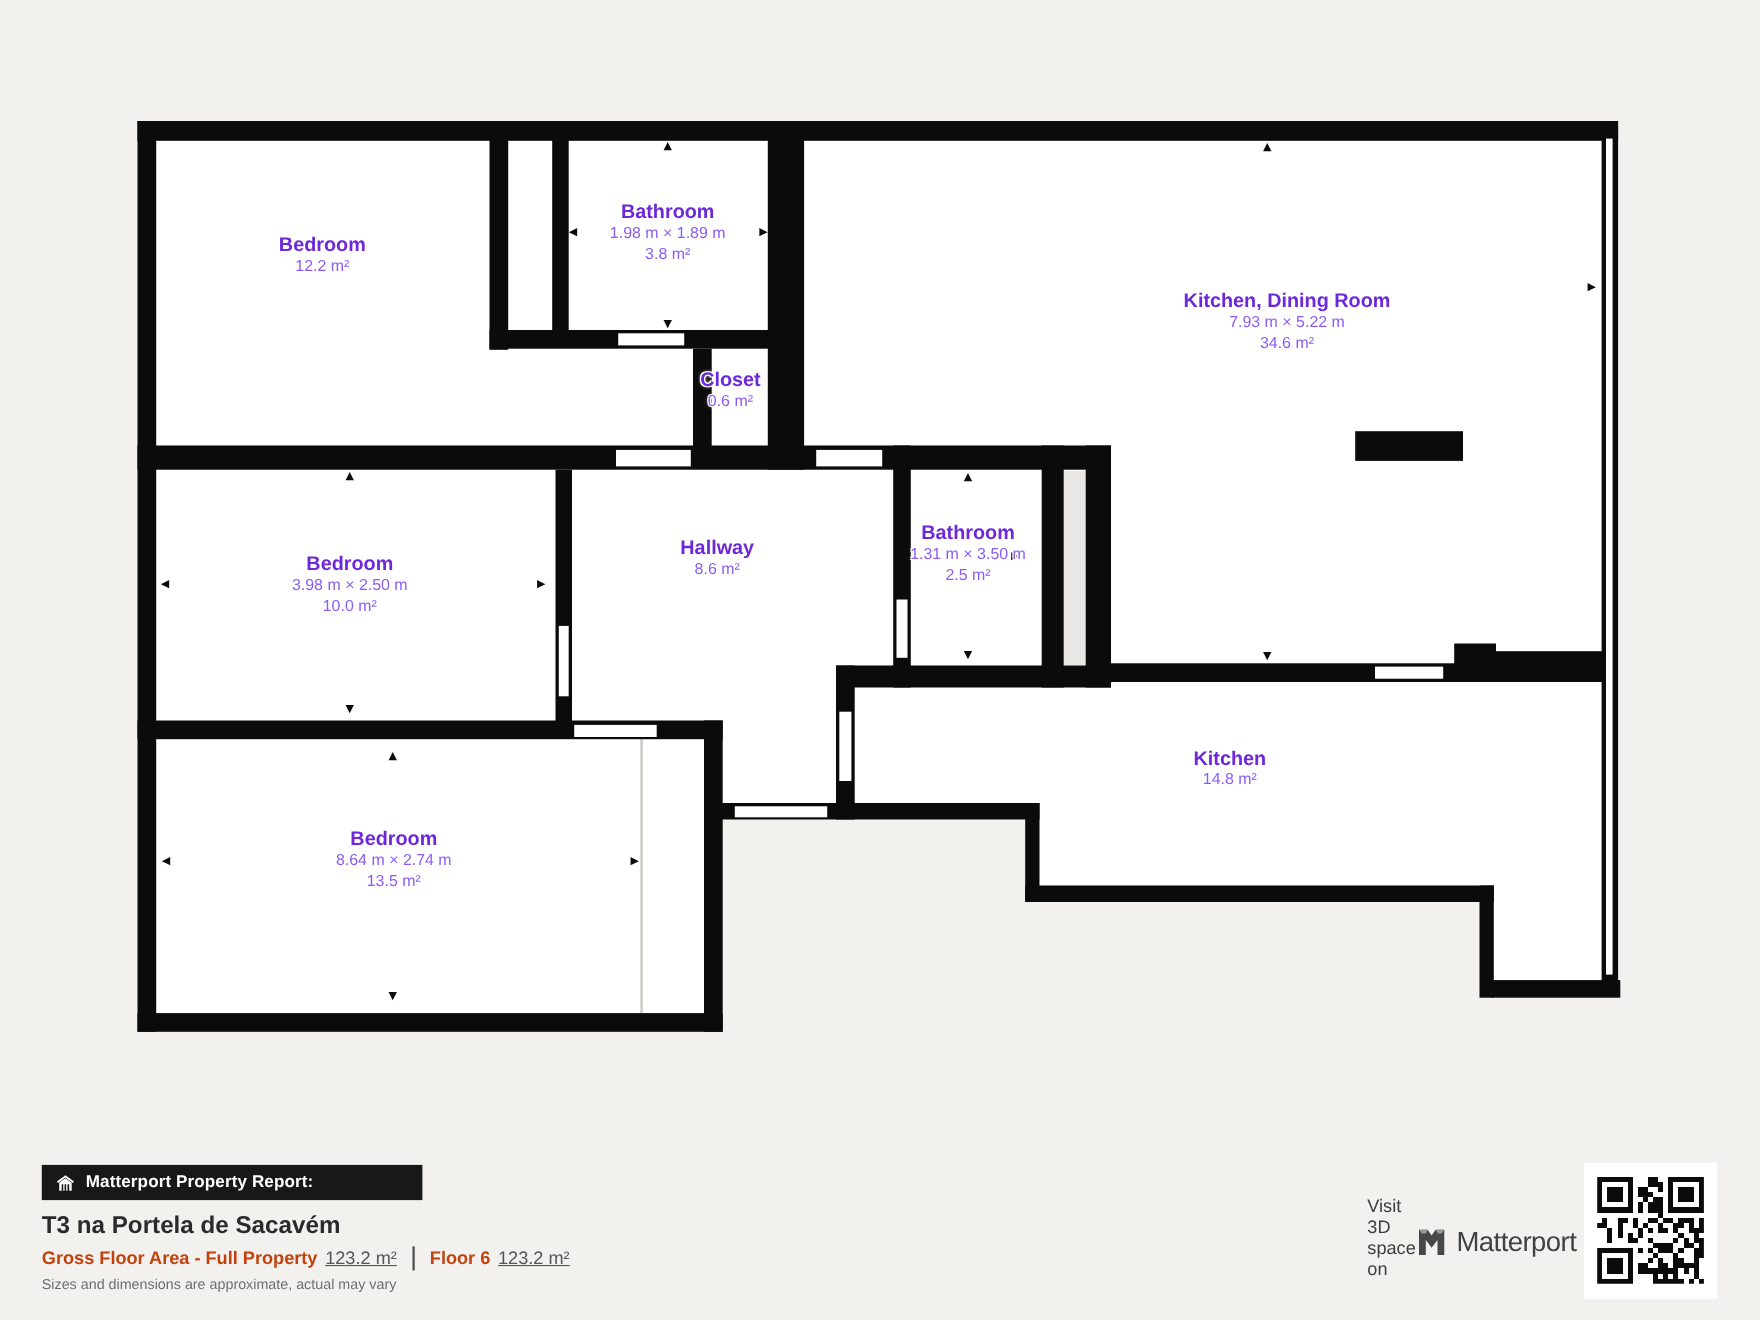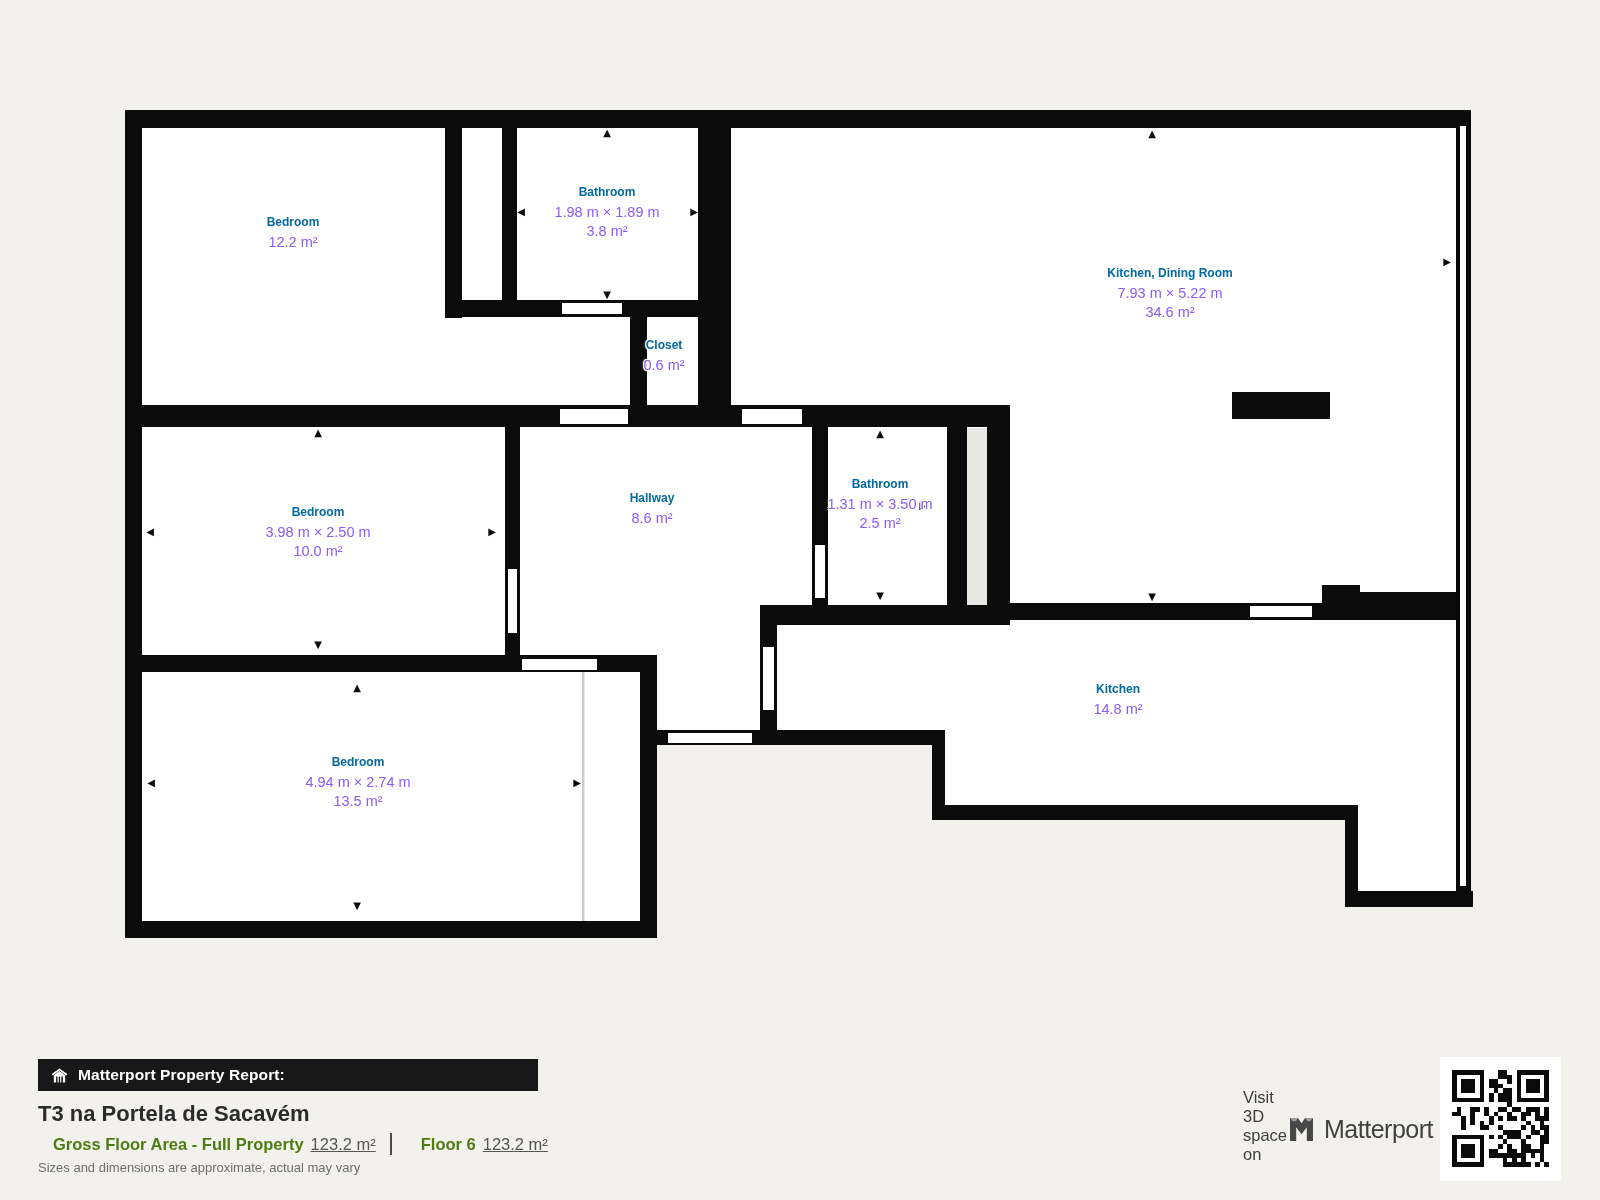--- a/index.html
+++ b/index.html
@@ -4,35 +4,35 @@
 <style>
   * { margin:0; padding:0; box-sizing:border-box; }
   html,body { width:1600px; height:1200px; overflow:hidden;
     font-family:"Liberation Sans", sans-serif; background:#f2f1ee; }
   #stage { position:relative; width:1600px; height:1200px; }
   #plan-svg { position:absolute; left:0; top:0; }
 
   .room-label { position:absolute; transform:translateX(-50%); text-align:center;
     color:#3e3e3e; white-space:nowrap; z-index:5;
     text-shadow:-1px -1px 0 #fff,1px -1px 0 #fff,-1px 1px 0 #fff,1px 1px 0 #fff,0 0 4px #fff; }
-  .room-label .rname { display:block; font-size:12px; font-weight:bold; line-height:21px; color:#0369a1; }
+  .room-label .rname { display:block; font-size:18px; font-weight:bold; line-height:21px; color:#6d28d9; }
   .room-label .rdims, .room-label .rarea { display:block; font-size:14.5px; line-height:19px; color:#8b5cf6; }
 
   .dim-arrow { position:absolute; transform:translate(-50%,-50%); font-size:10px; color:#0c0c0c;
     font-family:"DejaVu Sans", sans-serif; z-index:4; line-height:1; }
 
   
-  .banner { position:absolute; left:38px; top:1059px; width:500px; height:32px;
+  .banner { position:absolute; left:38px; top:1059px; width:346px; height:32px;
     background:#181818; display:flex; align-items:center; z-index:6; }
   .banner .house { width:17px; height:17px; margin-left:13px; flex:0 0 auto; }
   .banner .btxt { color:#fff; font-size:15.5px; font-weight:bold; margin-left:10px; letter-spacing:0.1px; }
   .prop-title { position:absolute; left:38px; top:1101px; font-size:22px; font-weight:bold; color:#2b2b2b; z-index:6; }
   .gfa-row { position:absolute; left:38px; top:1133px; font-size:16.5px; color:#565656;
     display:flex; align-items:center; z-index:6; }
-  .gfa-row b { color:#4d7c0f;margin-left:15px; }
+  .gfa-row b { color:#c2410c; }
   .gfa-row .sep { display:inline-block; width:2px; height:22px; background:#4a4a4a; margin:0 14px; }
   .gfa-row .val { margin-left:7px;text-decoration:underline; }
   .disclaimer { position:absolute; left:38px; top:1160px; font-size:13px; color:#6e6e6e; z-index:6; }
 
   .visit-block { position:absolute; left:1243px; top:1088px; width:185px; display:flex;
     flex-direction:row; align-items:center; z-index:6; }
   .visit-text { font-size:16.5px; color:#3d3d3d; }
   .brand-row { display:flex; align-items:center; margin-top:6px; }
   .brand-row svg { width:29px; height:29px; }
   .brand-word { font-size:25px; font-weight:normal; color:#414141; margin-left:8px; letter-spacing:-0.5px; }
@@ -131,21 +131,21 @@
     <span class="rname">Hallway</span>
     <span class="rarea">8.6 m²</span>
   </div>
   <div class="room-label" style="left:880px; top:474px;">
     <span class="rname">Bathroom</span>
     <span class="rdims">1.31 m × 3.50 m</span>
     <span class="rarea">2.5 m²</span>
   </div>
   <div class="room-label" style="left:358px; top:752px;">
     <span class="rname">Bedroom</span>
-    <span class="rdims">4.94 m × 2.74 m</span>
+    <span class="rdims">8.64 m × 2.74 m</span>
     <span class="rarea">13.5 m²</span>
   </div>
   <div class="room-label" style="left:1070px; top:679px;margin-left:48px;">
     <span class="rname">Kitchen</span>
     <span class="rarea">14.8 m²</span>
   </div>
 
   <span class="dim-arrow" style="left:607px; top:133px;">▲</span>
   <span class="dim-arrow" style="left:607px; top:295px;">▼</span>
   <span class="dim-arrow" style="left:521px; top:212px;">◀</span>

